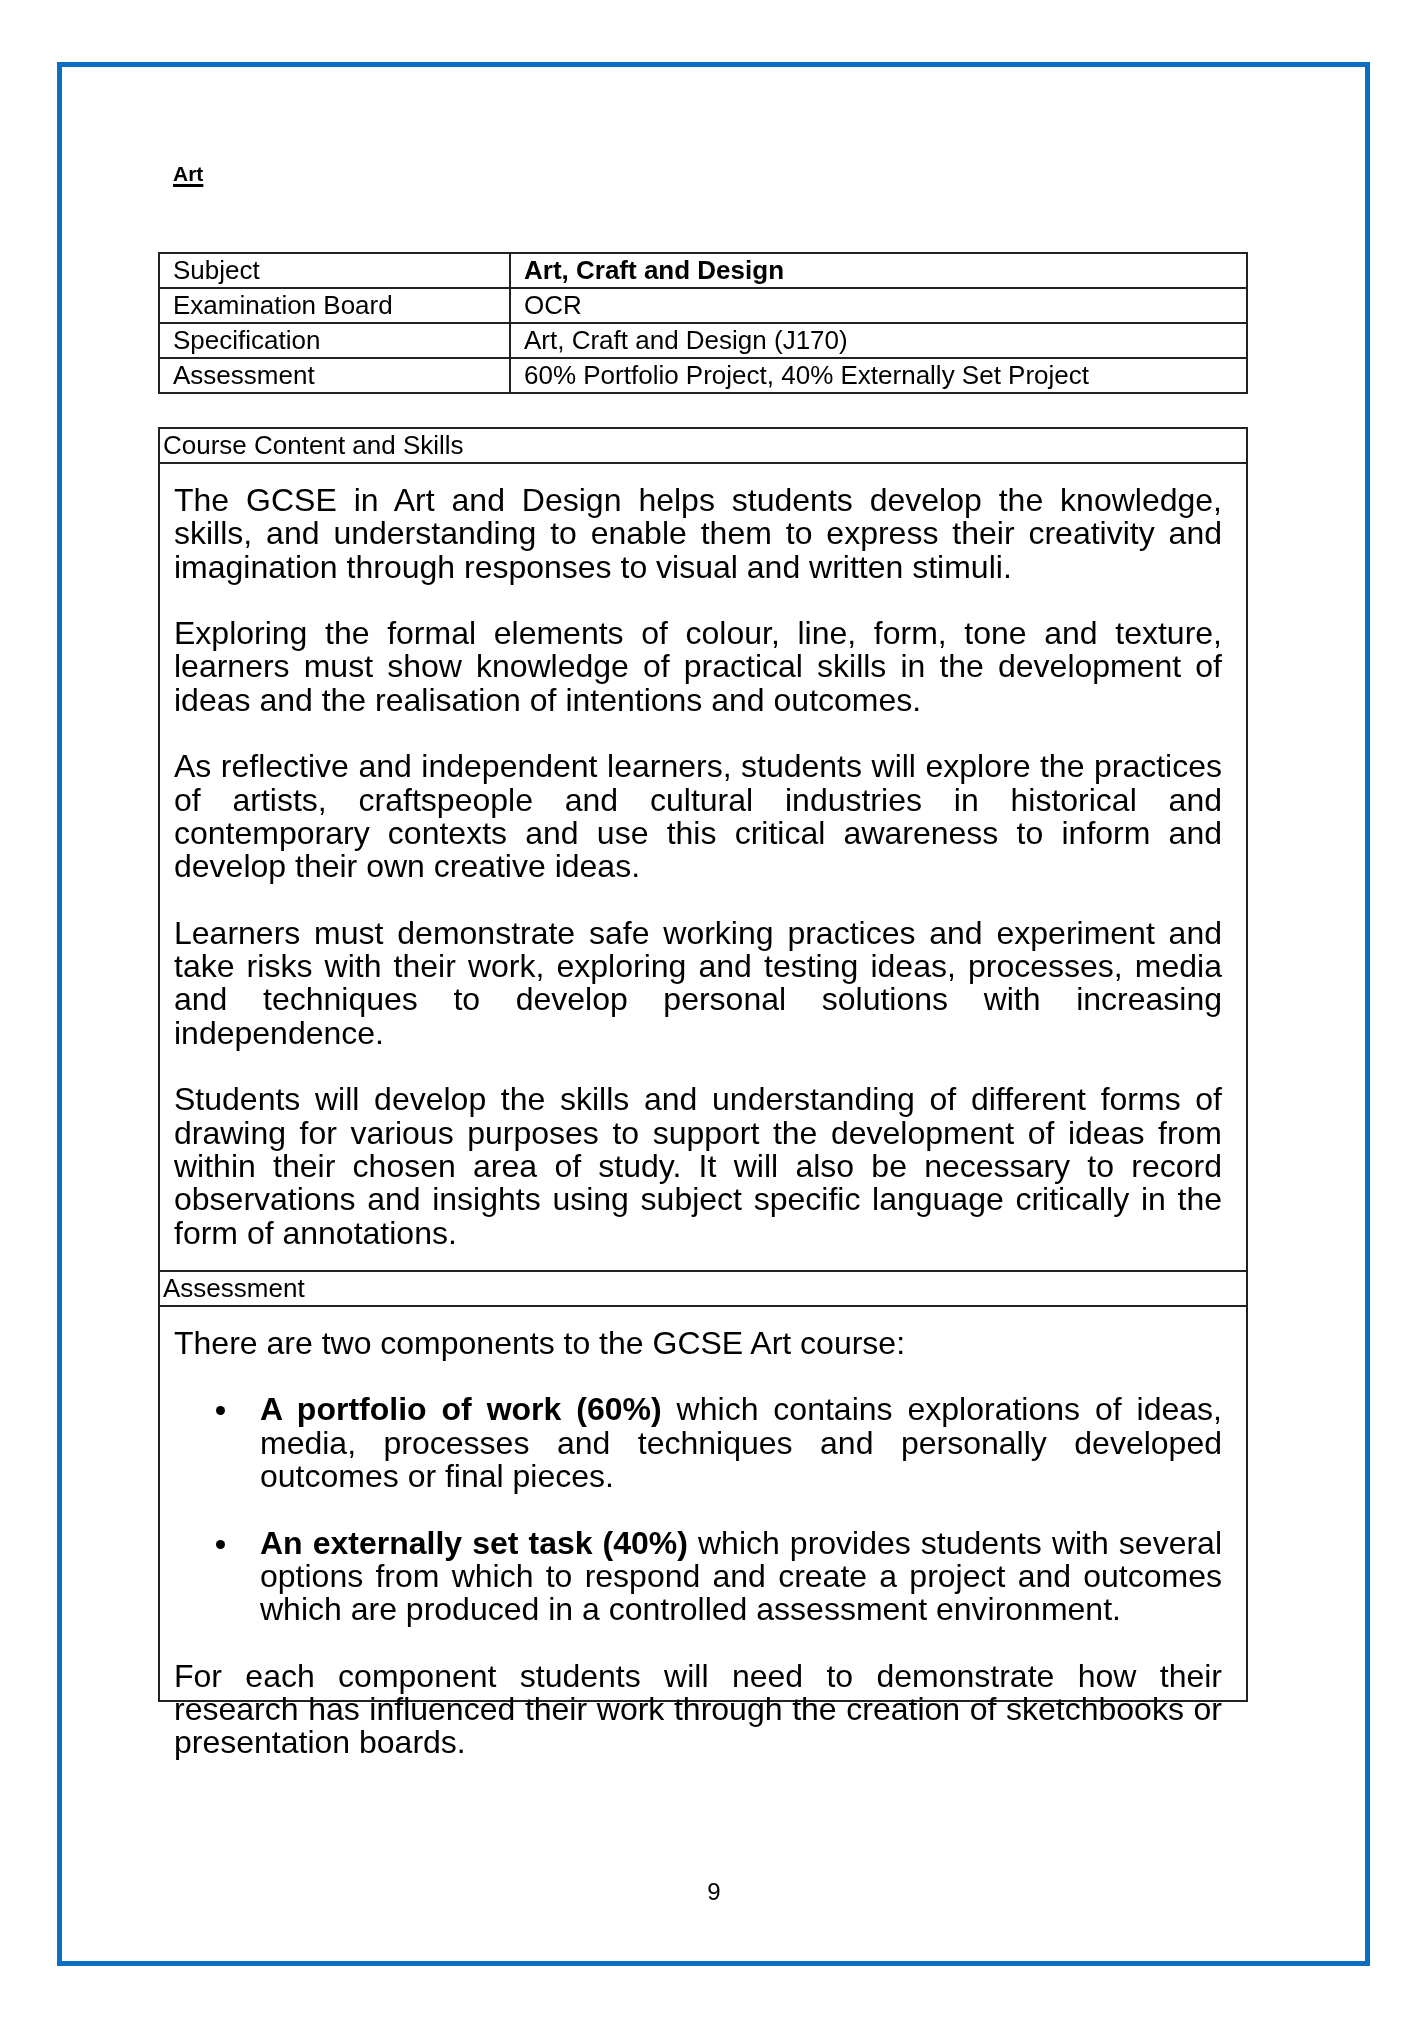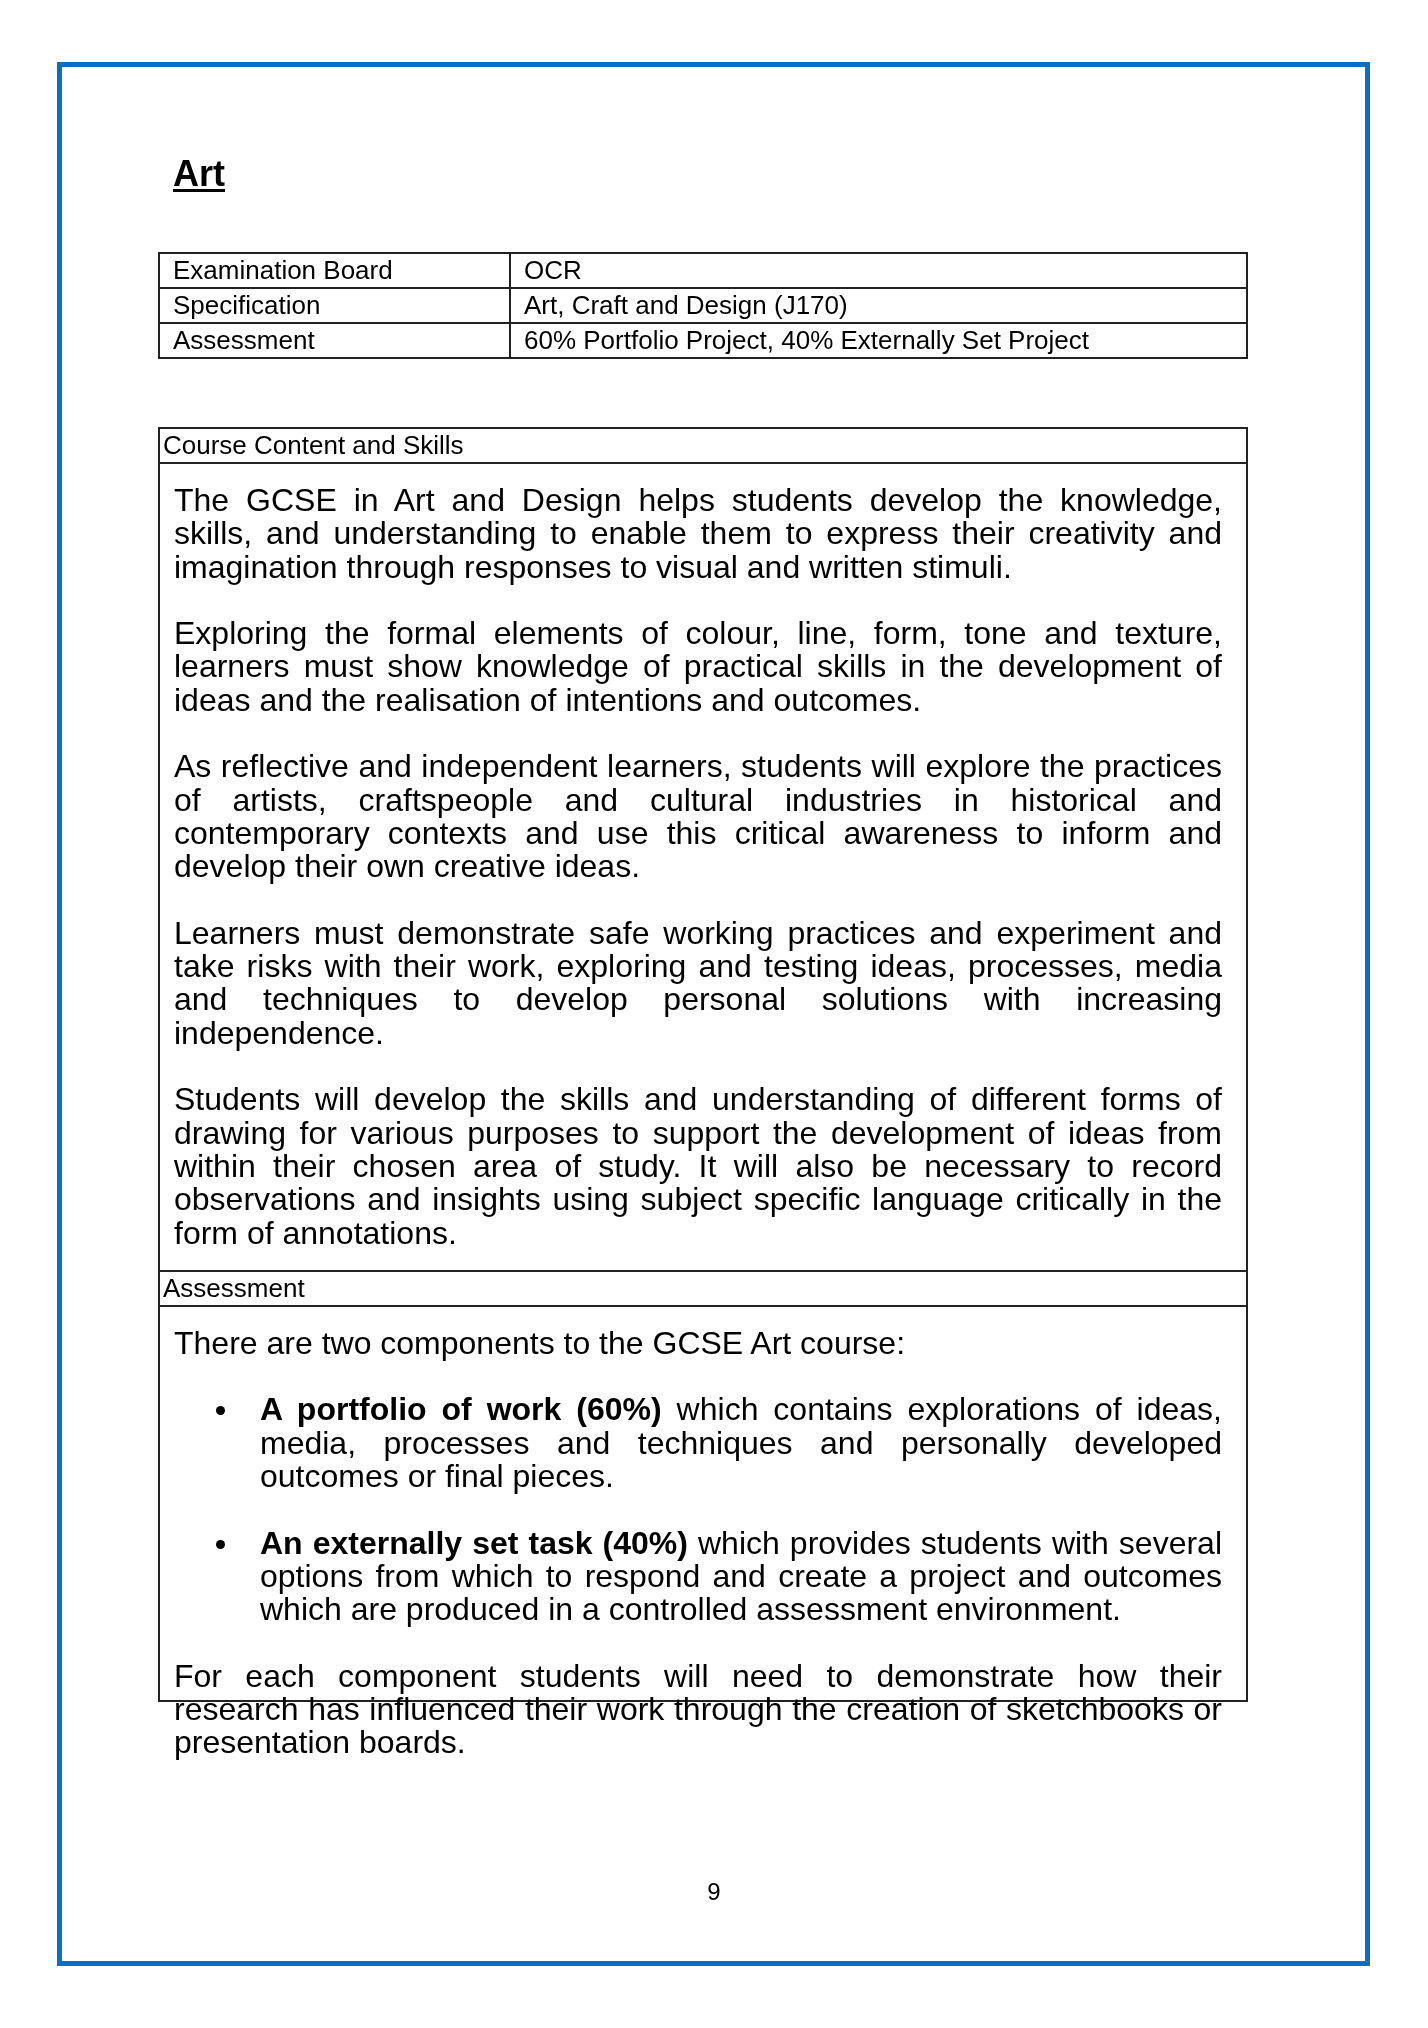--- a/index.html
+++ b/index.html
@@ -1,20 +1,20 @@
 <!DOCTYPE html>
 <html><head>
 <meta charset="utf-8">
 <style>
   html, body { margin: 0; padding: 0; background: #ffffff; }
   body { width: 1428px; height: 2028px; position: relative; overflow: hidden;
          font-family: "Liberation Sans", sans-serif; color: #000; }
   .page-border { position: absolute; left: 57px; top: 62px; width: 1303px; height: 1894px;
                  border: 5.5px solid #0a6fc2; }
-  .title { position: absolute; left: 173px; top: 157px; font-size: 36px; font-weight: bold;
+  .title { position: absolute; left: 173px; top: 157px; font-size: 21px; font-weight: bold;
            text-decoration: underline; text-underline-offset: 3px; text-decoration-thickness: 2.5px; line-height: 34px; }
   table.info { position: absolute; left: 158px; top: 252px; width: 1090px; border-collapse: collapse; }
   table.info td { border: 2px solid #222; font-size: 26px; line-height: 31px; padding: 1px 13px 1px 13px; height: 31px; }
   table.info td.label { width: 323px; }
   table.info td.bold { font-weight: bold; }
   .content-box { position: absolute; left: 158px; top: 427px; width: 1086px; height: 1271px; border: 2px solid #222; }
   .section-head { font-size: 26px; line-height: 33px; padding: 0 3px; border-bottom: 2px solid #222; height: 33px; }
   .section-head.mid { border-top: 2px solid #222; }
   .section-body { padding: 20px 24px 0 14px; font-size: 32px; line-height: 33.3px; text-align: justify; }
   .section-body p { margin: 0 0 33.3px 0; }
@@ -28,20 +28,24 @@
 </style>
 </head>
 <body>
 
 <div class="page-border" style="border-color: rgb(10, 111, 194);"></div>
 
 <div class="title">Art</div>
 
 <table class="info">
   <tbody>
+      <tr>
+    <td class="label">Subject</td>
+    <td class="bold">Art, Craft and Design</td>
+  </tr>
   <tr>
     <td class="label">Examination Board</td>
     <td>OCR</td>
   </tr>
   <tr>
     <td class="label">Specification</td>
     <td>Art, Craft and Design (J170)</td>
   </tr>
   <tr>
     <td class="label">Assessment</td>

